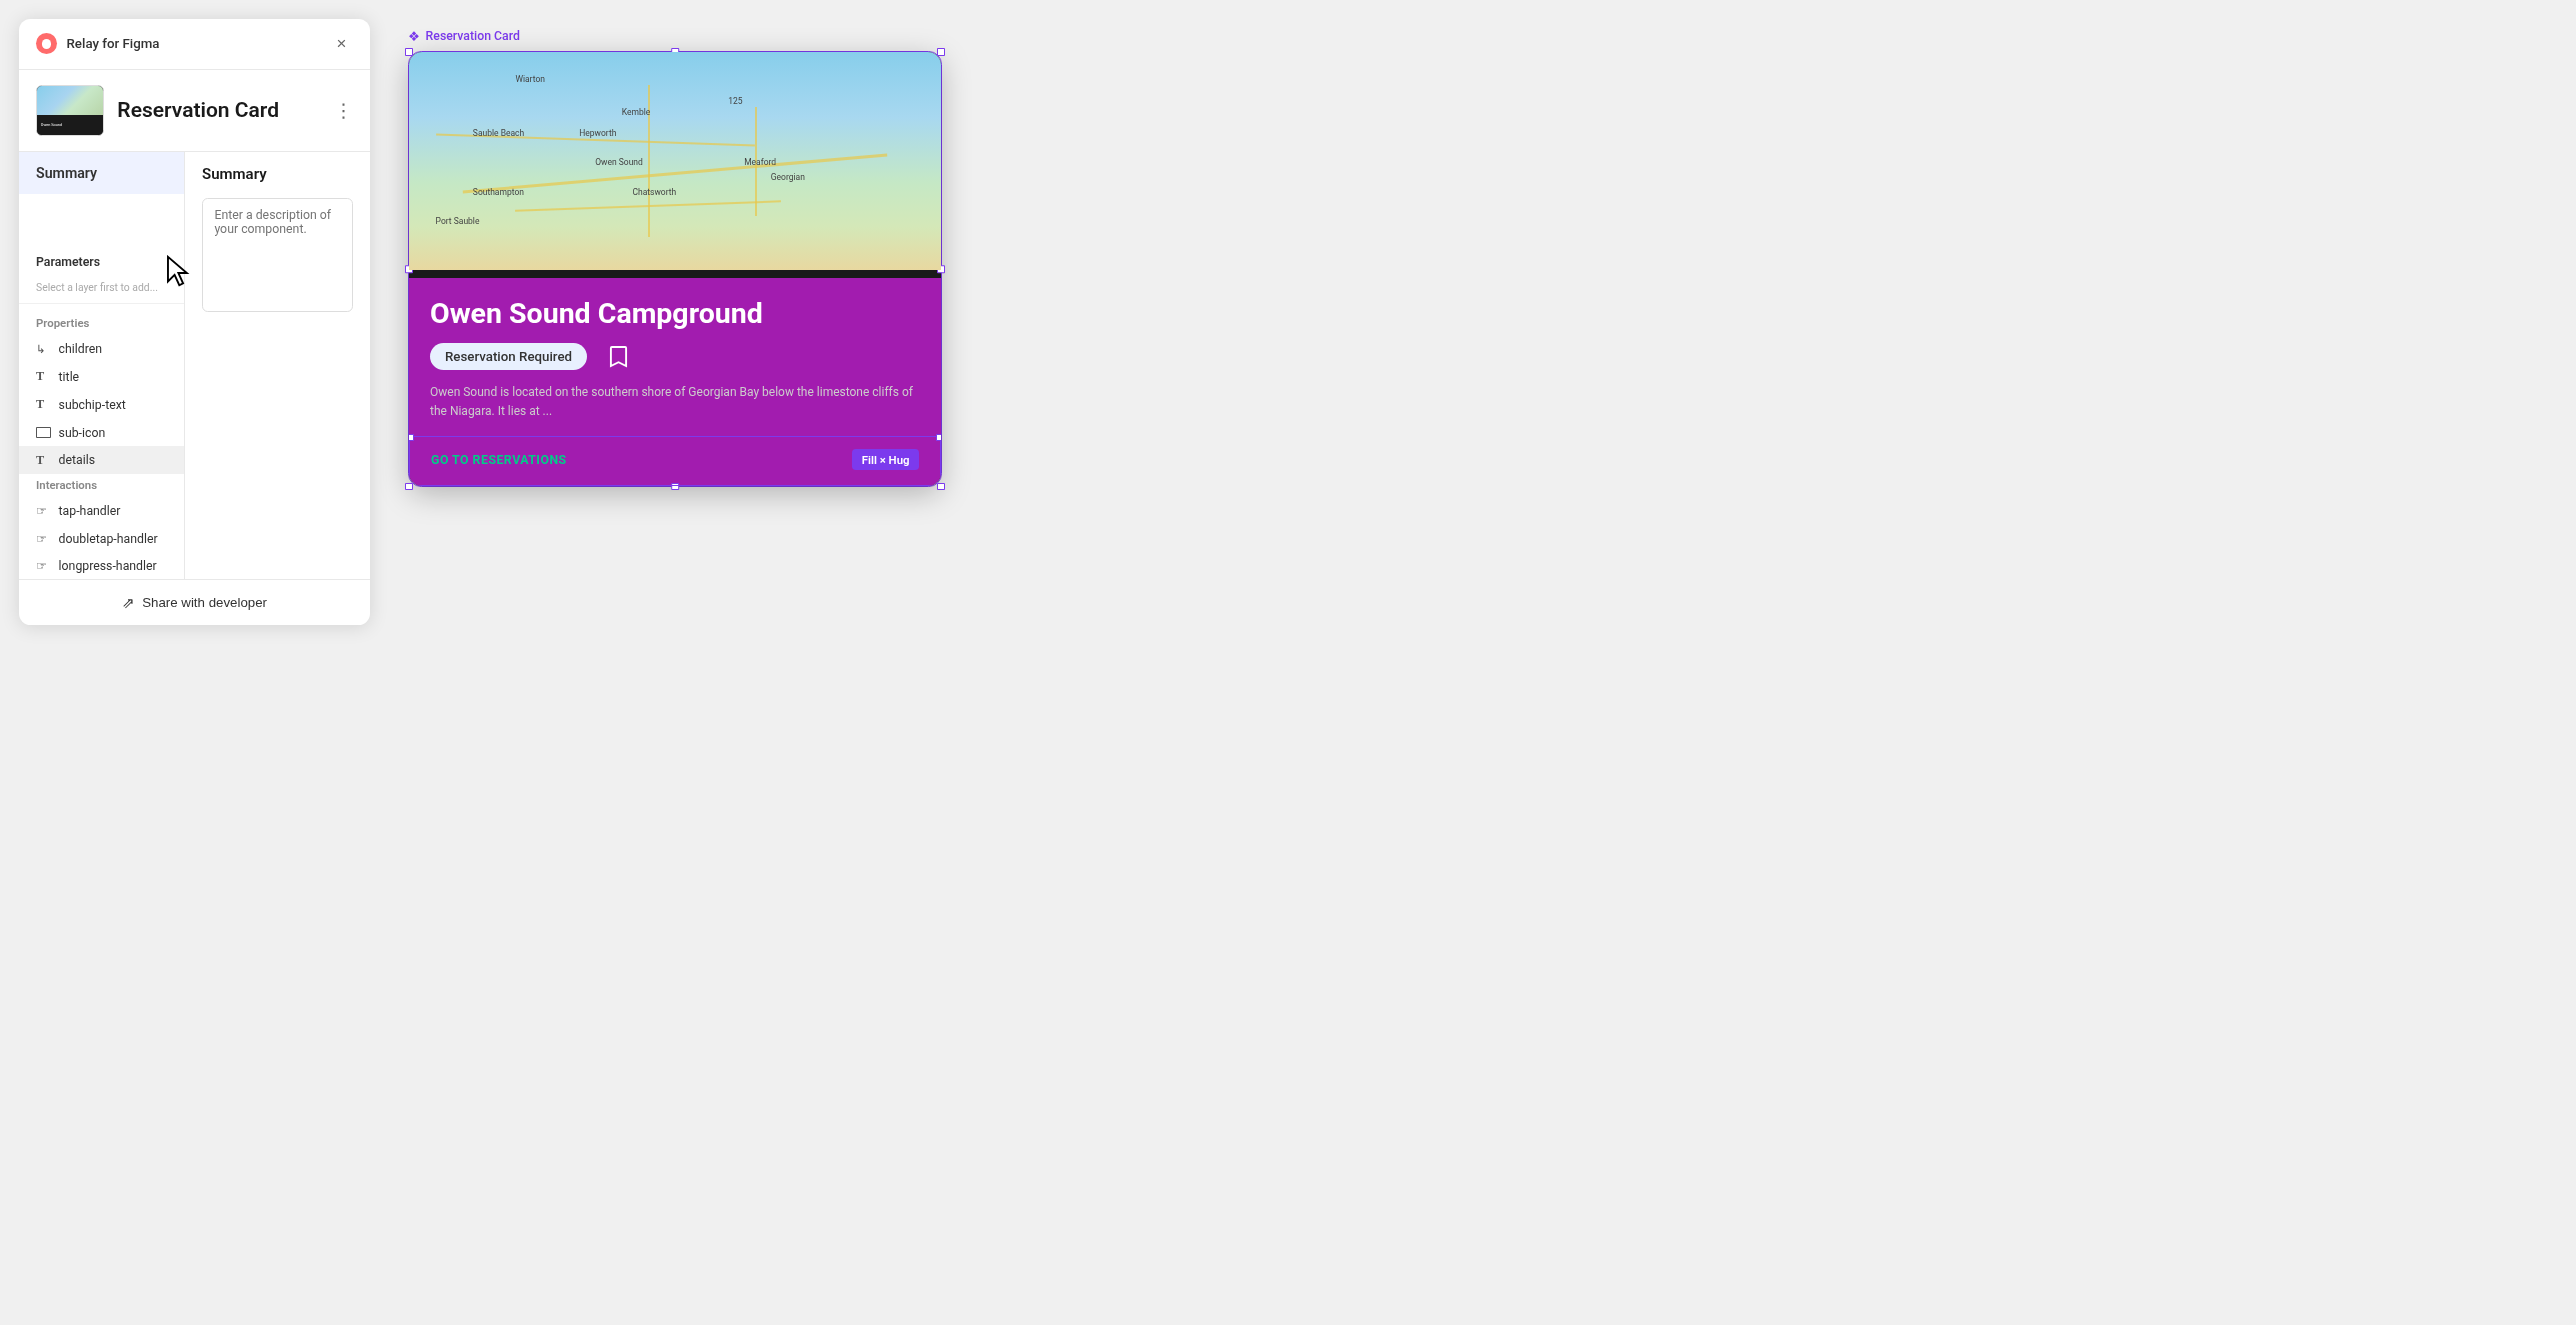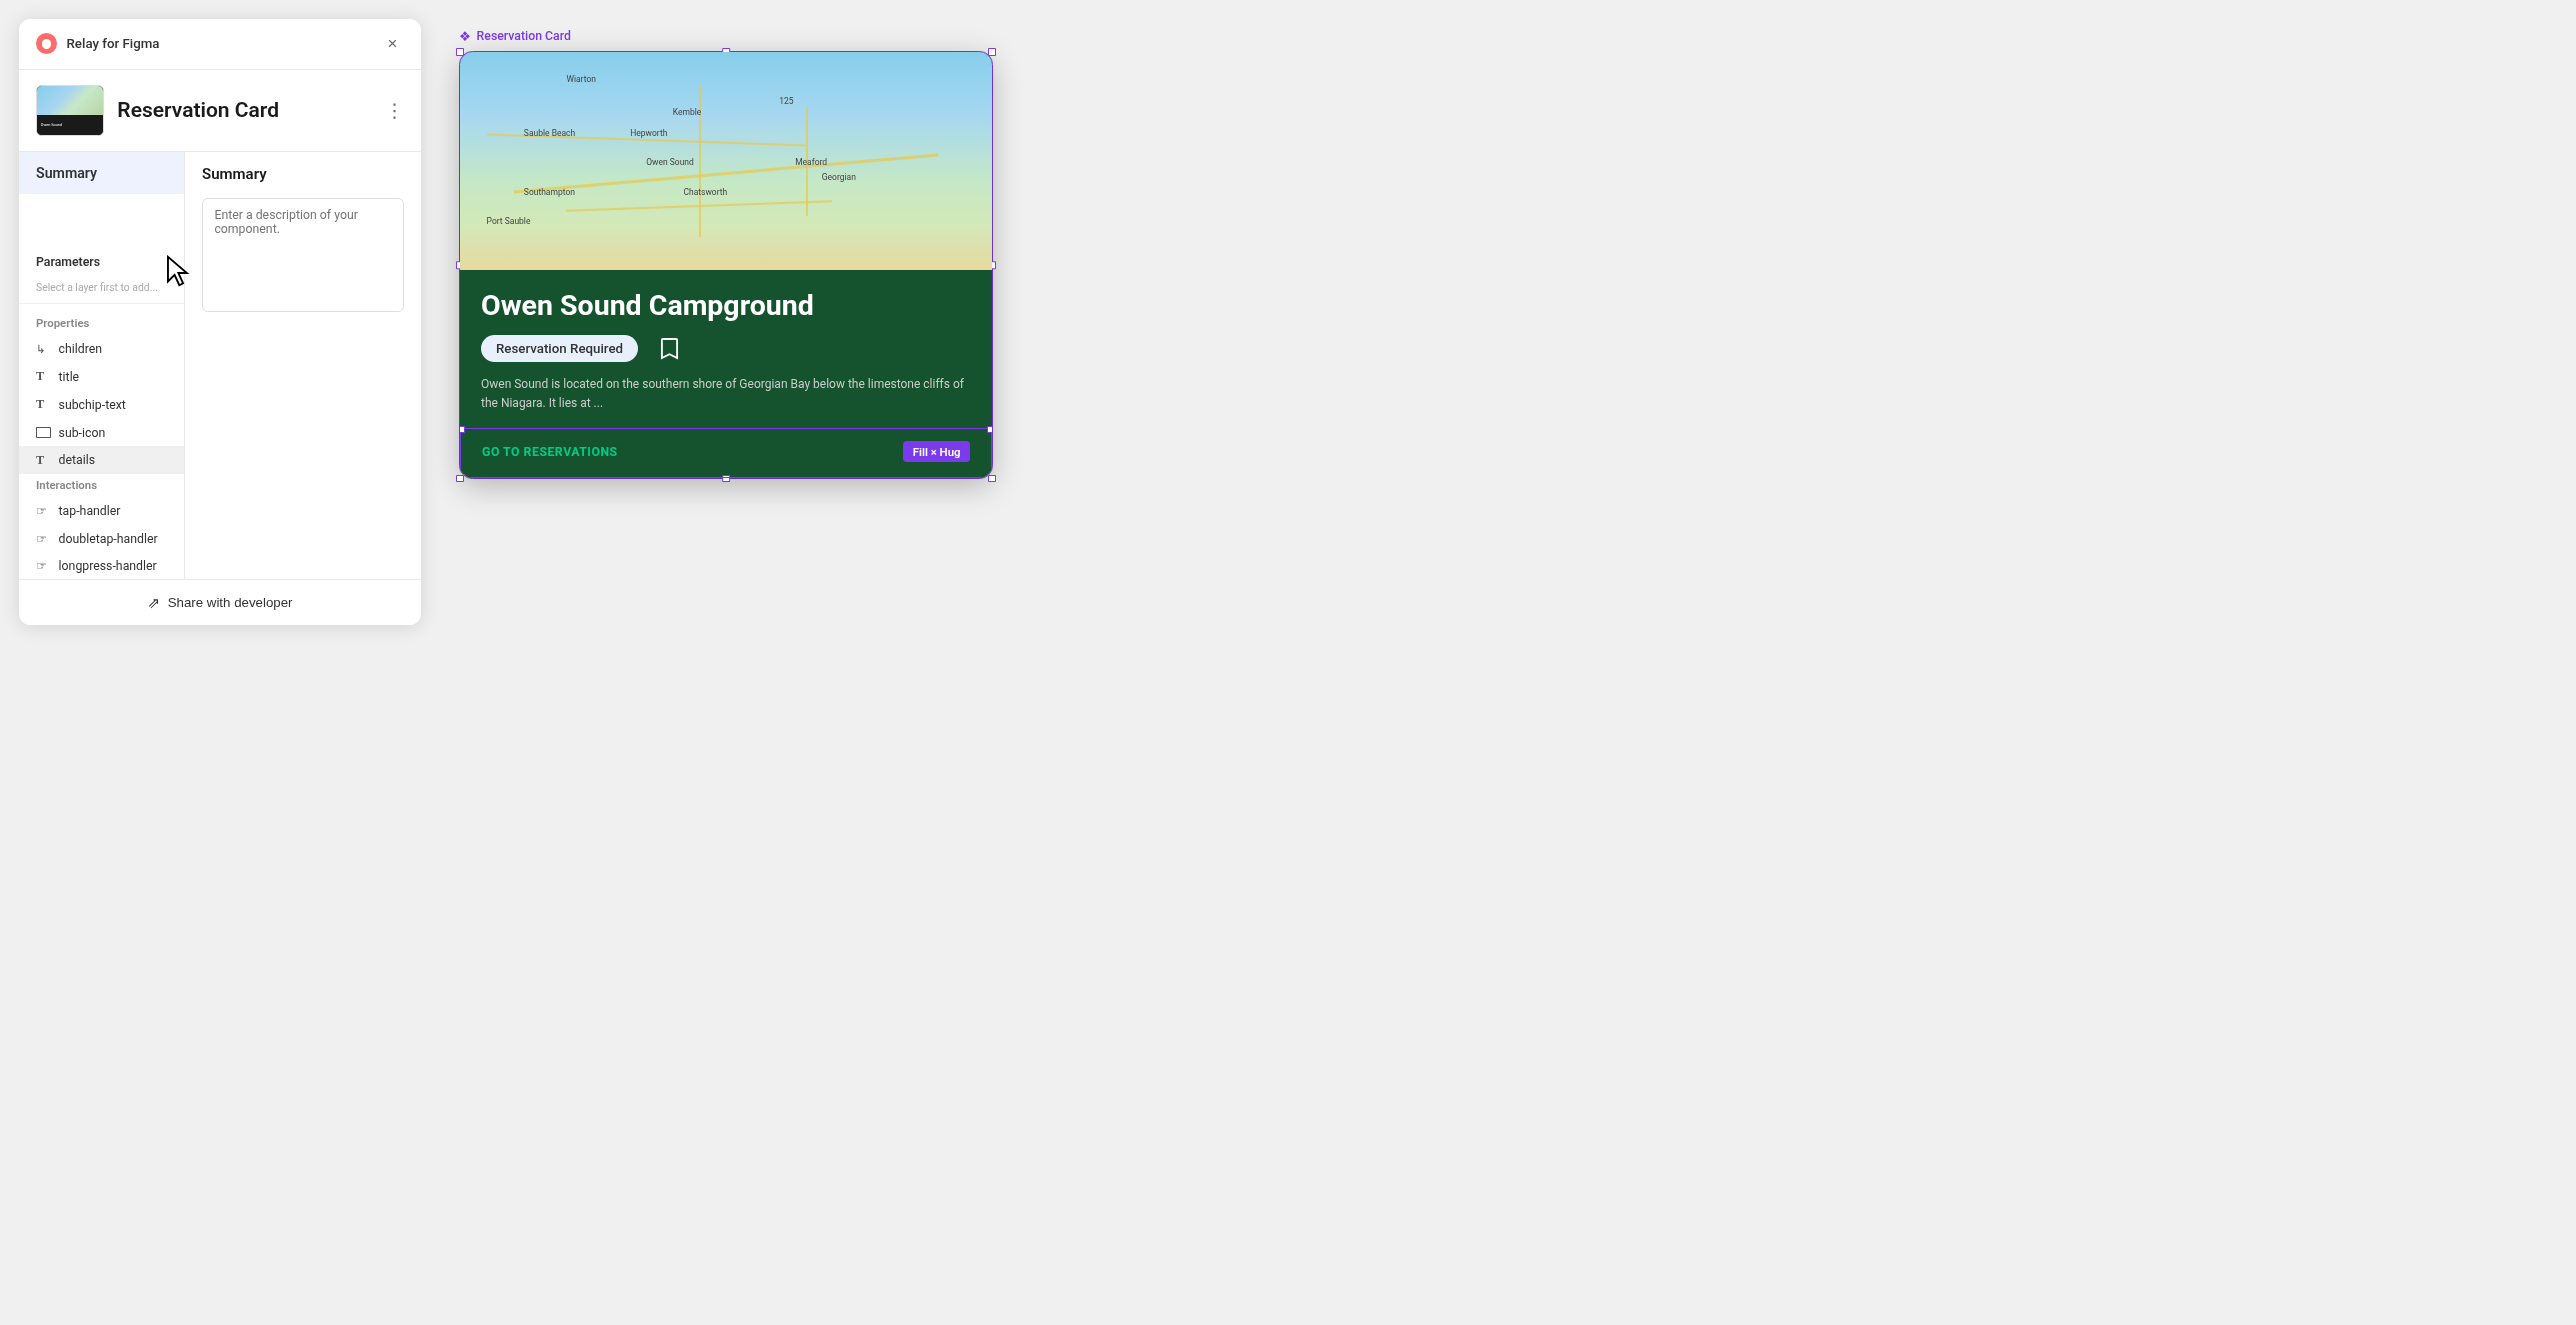--- a/index.html
+++ b/index.html
@@ -9,21 +9,21 @@
       display: flex;
       align-items: flex-start;
       justify-content: center;
       padding: 19px;
       min-height: 100vh;
       gap: 38px;
     }
 
     
     .left-panel {
-      width: 402px;
+      width: 351px;
       background: #ffffff;
       border-radius: 11.4px;
       box-shadow: 0 1.9px 19px rgba(0,0,0,0.12);
       overflow: hidden;
       display: flex;
       flex-direction: column;
     }
 
     .panel-header {
       display: flex;
@@ -372,21 +372,22 @@
     .handle-tr { top: -3.8px; right: -3.8px; }
     .handle-bl { bottom: -3.8px; left: -3.8px; }
     .handle-br { bottom: -3.8px; right: -3.8px; }
     .handle-tm { top: -3.8px; left: 50%; transform: translateX(-50%); }
     .handle-bm { bottom: -3.8px; left: 50%; transform: translateX(-50%); }
     .handle-ml { top: 50%; left: -3.8px; transform: translateY(-50%); }
     .handle-mr { top: 50%; right: -3.8px; transform: translateY(-50%); }
 
     .card-content {
       padding: 19px 21px;
-      background: #14532d;
+      background: #a21caf;
+      margin-top: 8px;
     }
 
     .card-campground-name {
       font-size: 28.5px;
       font-weight: 700;
       color: #ffffff;
       margin-bottom: 13.3px;
     }
 
     .card-tags-row {

